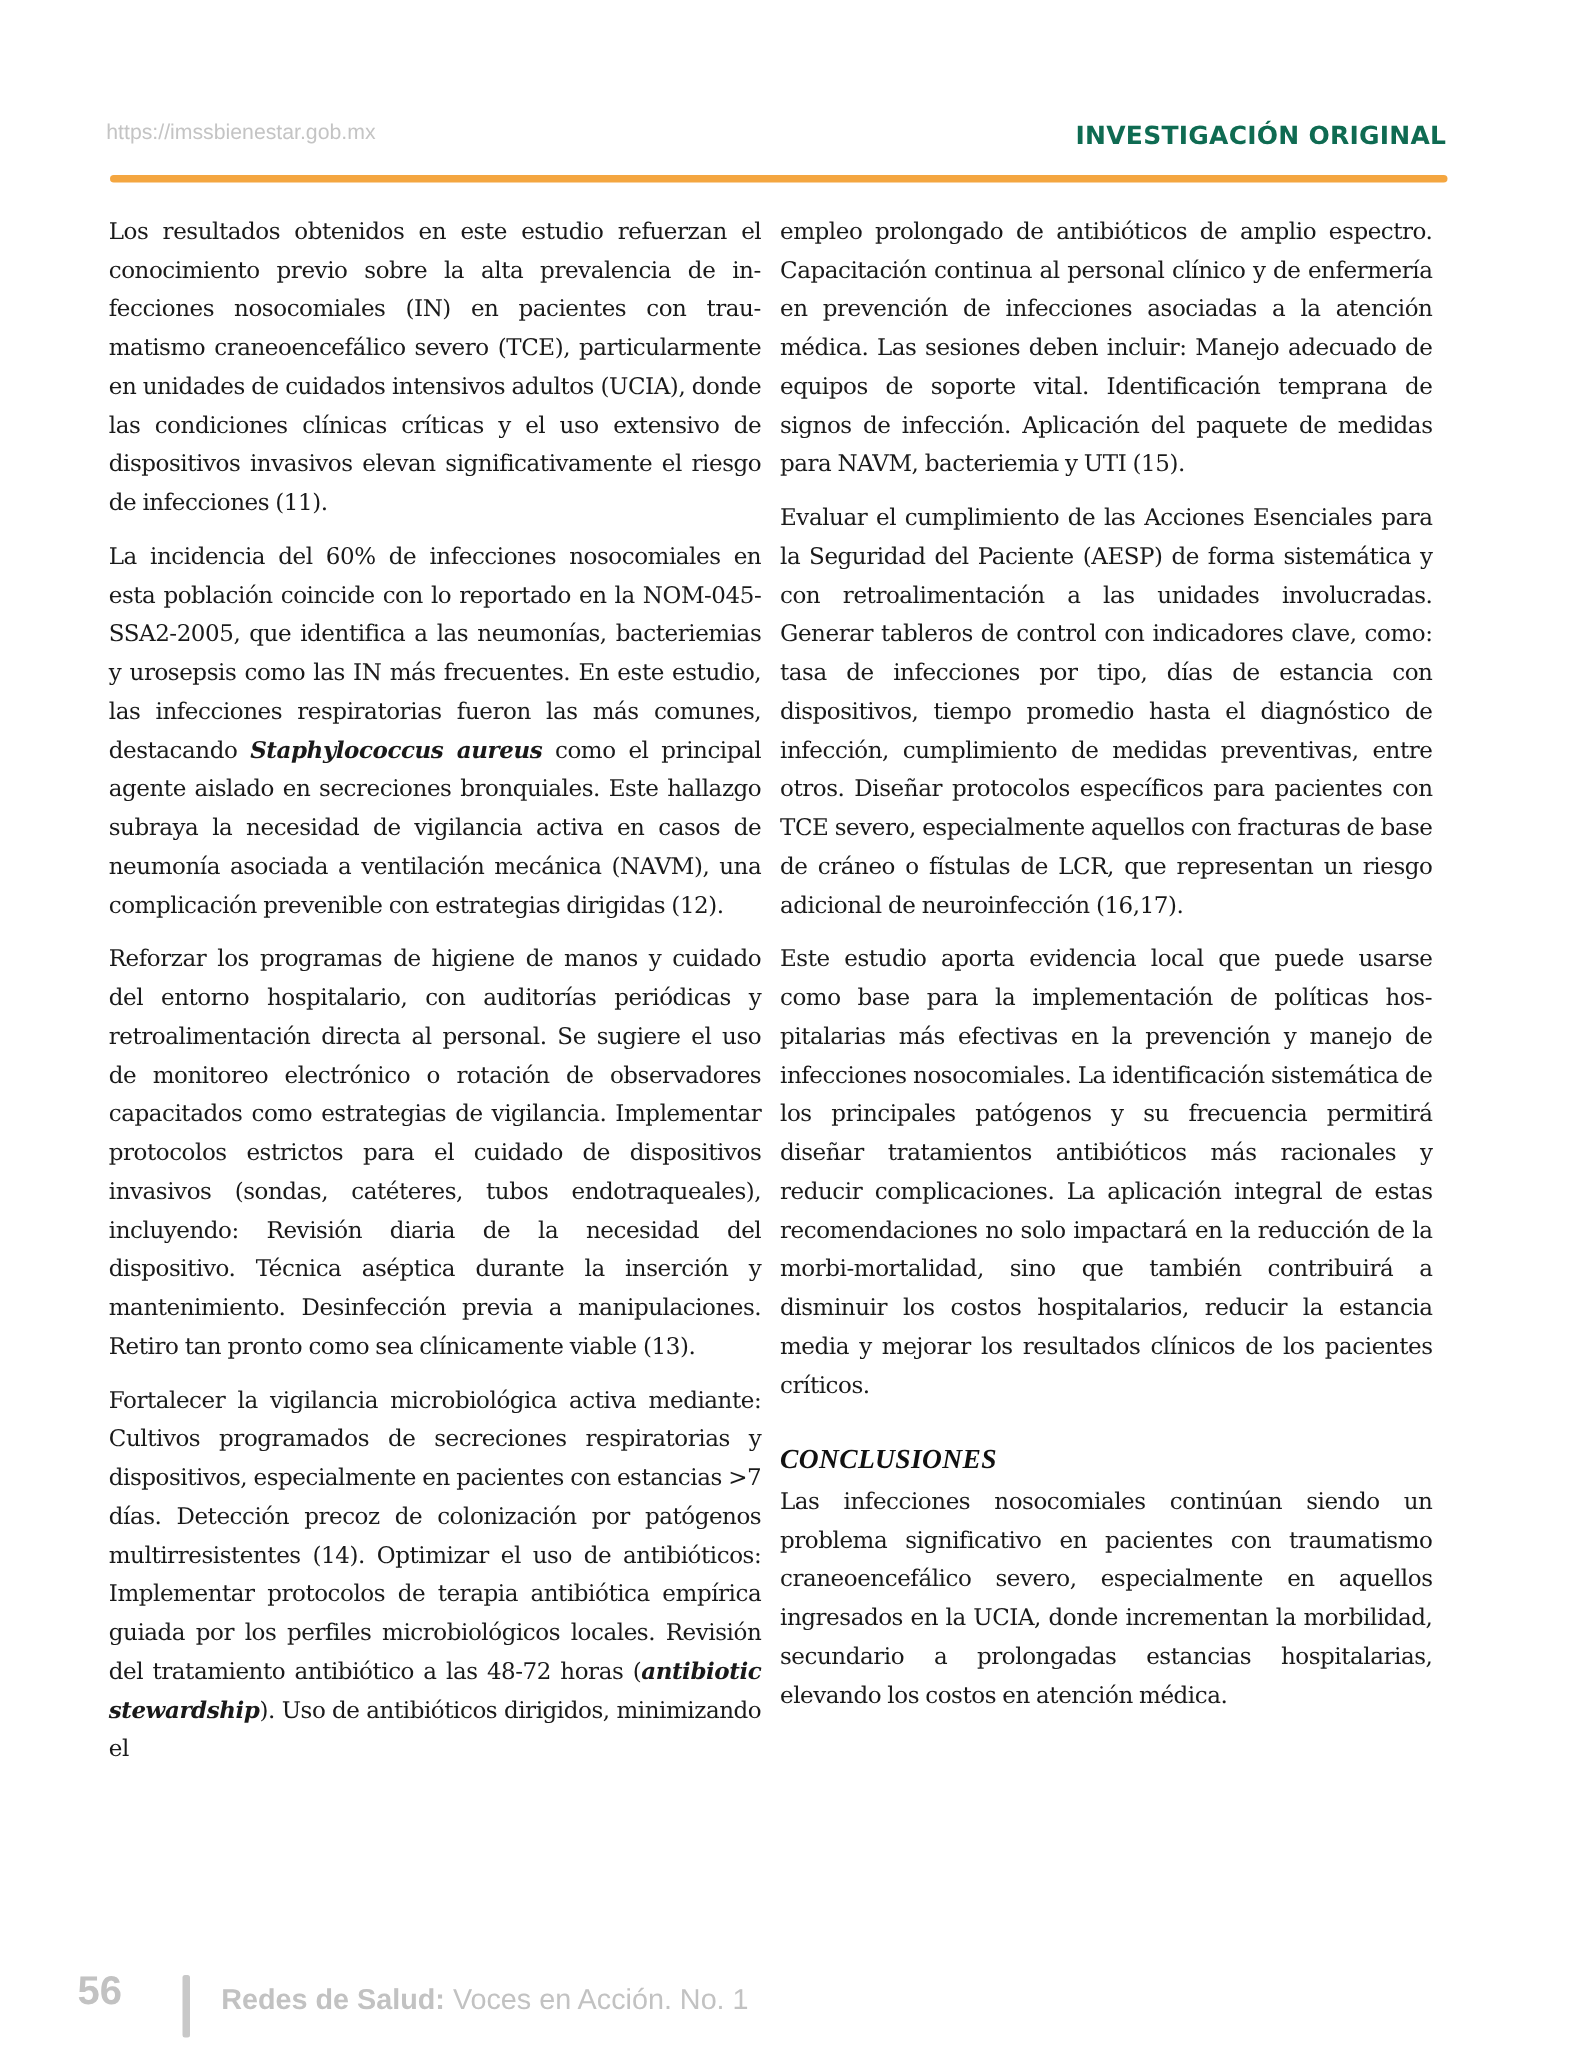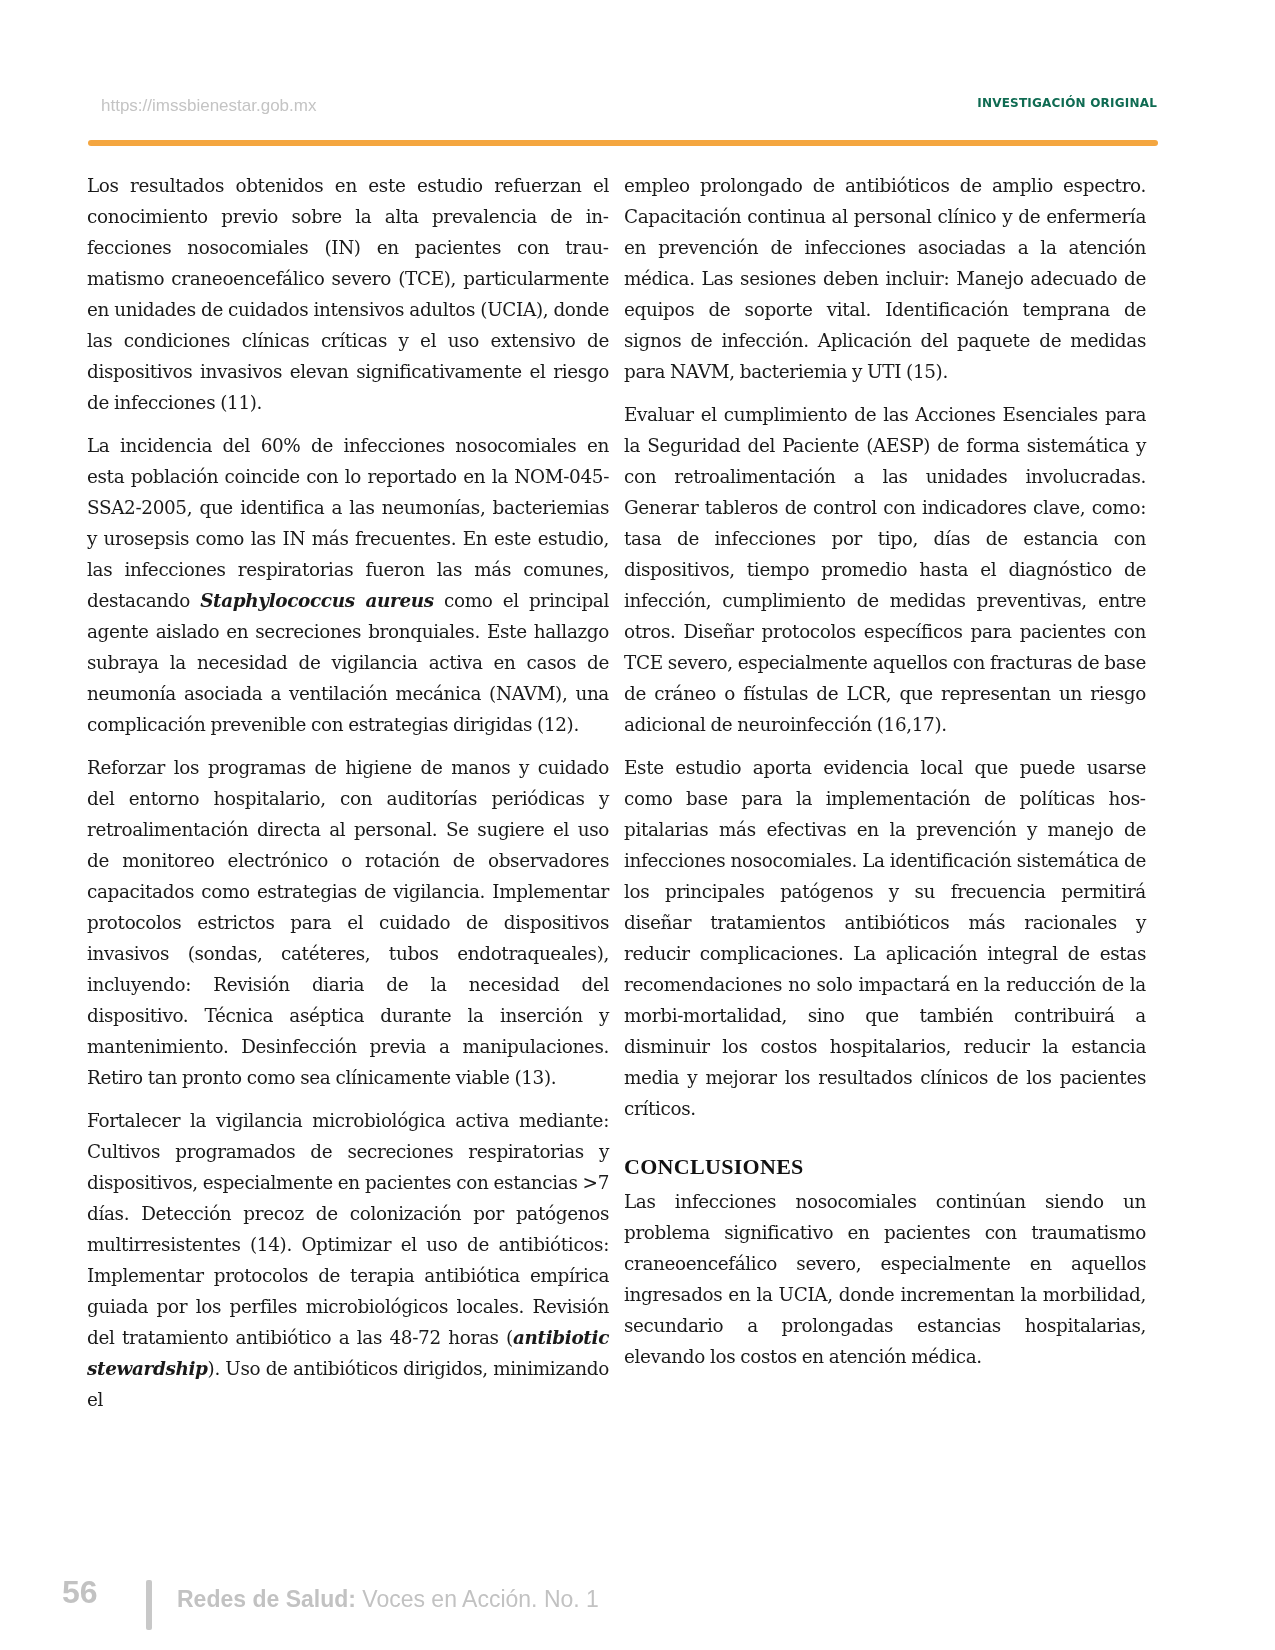--- a/index.html
+++ b/index.html
@@ -1,43 +1,43 @@
 <!DOCTYPE html>
 <html><head>
 <meta charset="utf-8">
 <style>
   html, body { margin: 0; padding: 0; background: #ffffff; }
   body { width: 1275px; height: 1650px; position: relative; overflow: hidden; }
   .header-url {
     position: absolute; left: 85px; top: 96px;
-    font-family: "Liberation Sans", sans-serif; font-size: 17px; color: #c4c4c4; margin-left: 16px;
+    font-family: "Liberation Sans", sans-serif; font-size: 17px; color: #c4c4c4;
   }
   .header-section {
     position: absolute; right: 118px; top: 96px;
-    font-family: "DejaVu Sans", sans-serif; font-weight: bold; font-size: 12px;
+    font-family: "DejaVu Sans", sans-serif; font-weight: bold; font-size: 20px;
     color: #0f6b52; letter-spacing: 0.2px;
   }
   .header-rule {
     position: absolute; left: 88px; top: 140px; width: 1070px; height: 6px;
     background: #f4a640; border-radius: 3px;
   }
   .col {
     position: absolute; top: 170px; width: 522px;
     font-family: "DejaVu Serif", serif; font-size: 18.4px; line-height: 31px;
     color: #1a1a1a; text-align: justify; hyphens: manual;
     letter-spacing: -0.35px; word-spacing: -0.5px;
   }
   .col.left { left: 87px; }
   .col.right { left: 624px; }
   h2 {
     font-family: "Liberation Serif", serif; font-weight: bold; font-size: 22px;
     margin: 0 0 4px 0; line-height: 30px; color: #111; letter-spacing: 0.3px;
   }
   p { margin: 0 0 12px 0; }
-  .right h2.concl { margin-top: 28px; }
+  .right h2.concl { margin-top: 28px; font-style: italic; }
   em { font-style: italic; font-weight: bold; }
   .footer-page {
     position: absolute; left: 62px; top: 1574px;
     font-family: "Liberation Sans", sans-serif; font-weight: bold; font-size: 32px; color: #c2c2c2;
   }
   .footer-bar {
     position: absolute; left: 146px; top: 1580px; width: 6px; height: 50px;
     background: #c8c8c8; border-radius: 2px;
   }
   .footer-journal {

